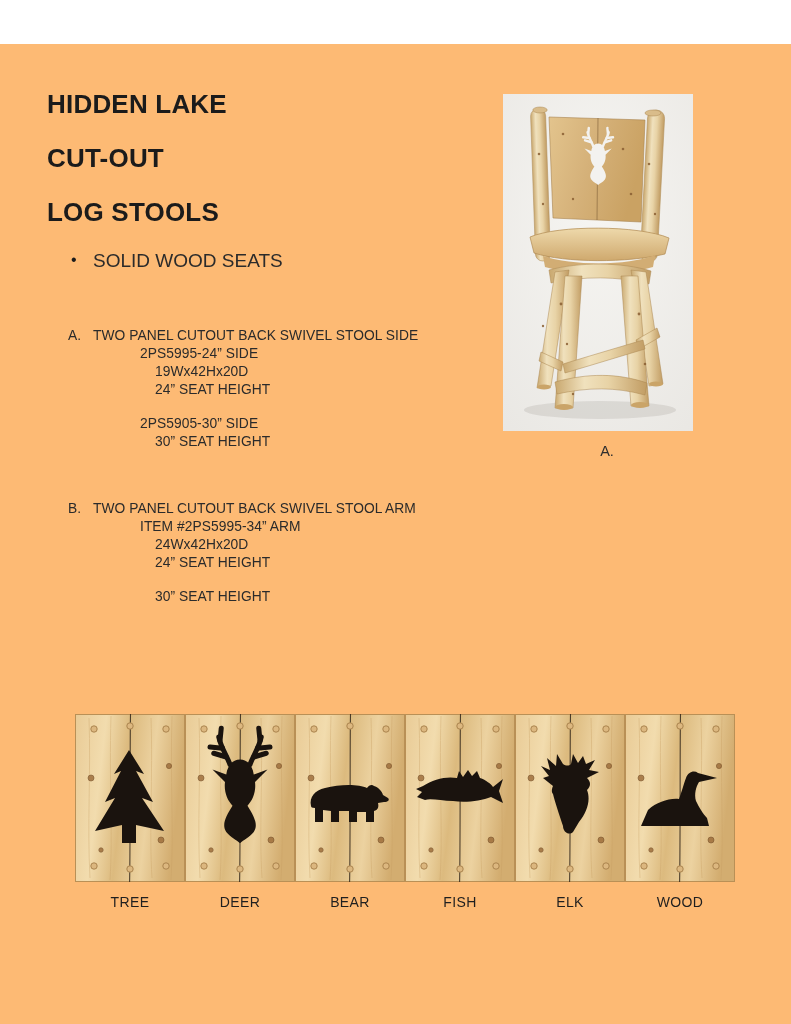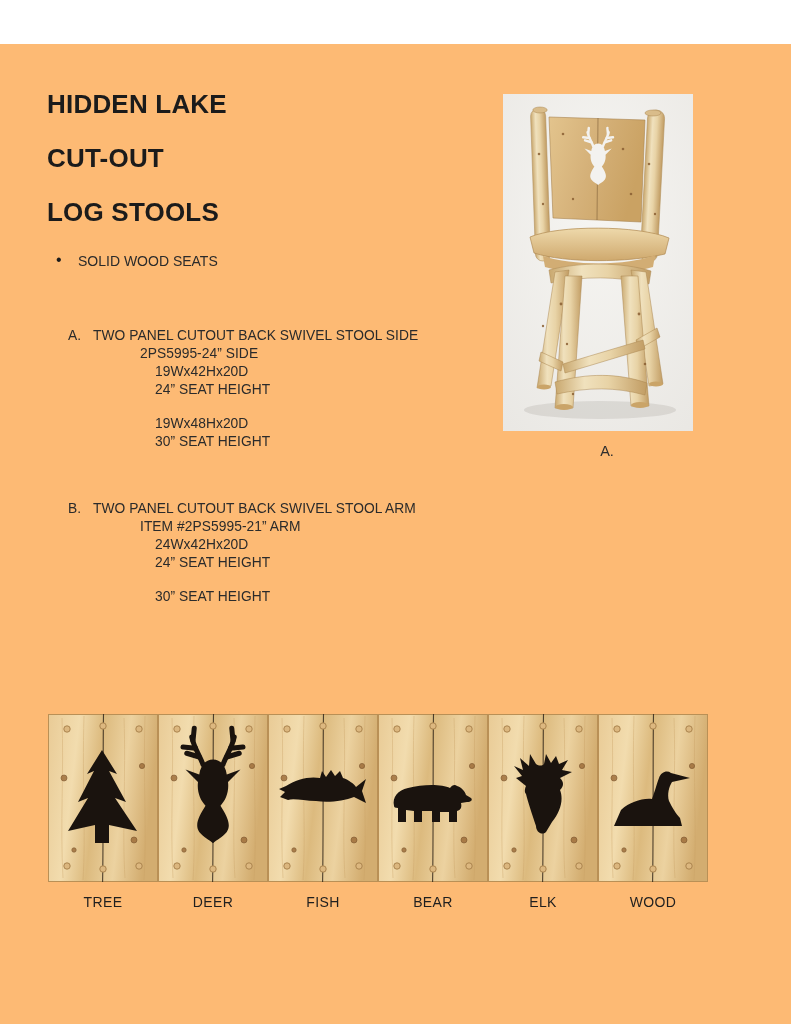--- a/index.html
+++ b/index.html
@@ -4,43 +4,43 @@
 <style>
   html,body{margin:0;padding:0;background:#ffffff;}
   .page{position:relative;width:791px;height:1024px;background:#fdba74;overflow:hidden;
         font-family:"Liberation Sans",sans-serif;color:#262626;margin-top:44px;}
 
   
   .title-block{position:absolute;left:47px;top:46px;}
   .title-line{font-size:26px;font-weight:700;color:#1b1b1b;line-height:28px;margin-bottom:26px;letter-spacing:.2px;}
 
   
-  .features{position:absolute;left:54px;top:208px;margin:0;padding:0;list-style:none;
-            font-size:14px;line-height:18.5px;color:#2b2b2b;}
+  .features{position:absolute;left:69px;top:208px;margin:0;padding:0;list-style:none;
+            font-size:19px;line-height:18.5px;color:#2b2b2b;}
   .features li{position:relative;padding-left:24px;}
   .features li::before{content:"\2022";position:absolute;left:2px;top:-1px;font-size:16px;color:#1b1b1b;}
 
   
   .section{position:absolute;left:68px;font-size:13.8px;line-height:18px;color:#2b2b2b;letter-spacing:.05px;}
   .section-a{top:283px;}
   .section-b{top:456px;}
   .heading-row{display:flex;}
   .sec-label{width:25px;flex:0 0 25px;}
   .spec-block{margin-left:72px;margin-top:0;}
   .spec-block + .spec-block{margin-top:16px;}
   .spec-block .sub{padding-left:15px;}
 
   
   .stool-figure{position:absolute;left:503px;top:50px;width:190px;height:337px;}
   .stool-figure svg{display:block;}
   .fig-label{position:absolute;left:503px;top:399px;width:190px;text-align:center;
              font-size:14.5px;color:#2e2e2e;text-indent:18px;}
 
   
-  .panels-row{position:absolute;left:48px;top:670px;width:714px;display:flex;justify-content:flex-start;}
+  .panels-row{position:absolute;left:48px;top:670px;width:714px;display:flex;justify-content:center;}
   .panel{width:110px;display:flex;flex-direction:column;align-items:center;margin:0;}
   .panel svg{display:block;}
   .panel-label{margin-top:12px;font-size:14px;letter-spacing:.4px;color:#1f1f1f;}
 
   .defs-holder{position:absolute;width:0;height:0;overflow:hidden;}
 </style>
 </head>
 <body>
 
 <svg class="defs-holder" aria-hidden="true">
@@ -131,32 +131,32 @@
     <div class="heading-row">
       <span class="sec-label">A.</span>
       <span>TWO PANEL CUTOUT BACK SWIVEL STOOL SIDE</span>
     </div>
     <div class="spec-block">
       <div>2PS5995-24” SIDE</div>
       <div class="sub">19Wx42Hx20D</div>
       <div class="sub">24” SEAT HEIGHT</div>
     </div>
     <div class="spec-block">
-      <div class="sub">19Wx48Hx20D</div>
+      <div>2PS5905-30” SIDE</div>
       <div class="sub">30” SEAT HEIGHT</div>
     </div>
   </div>
 
   <div class="section section-b">
     <div class="heading-row">
       <span class="sec-label">B.</span>
       <span>TWO PANEL CUTOUT BACK SWIVEL STOOL ARM</span>
     </div>
     <div class="spec-block">
-      <div>ITEM #2PS5995-21” ARM</div>
+      <div>ITEM #2PS5995-34” ARM</div>
       <div class="sub">24Wx42Hx20D</div>
       <div class="sub">24” SEAT HEIGHT</div>
     </div>
     <div class="spec-block">
       <div class="sub">30” SEAT HEIGHT</div>
     </div>
   </div>
 
   <figure class="stool-figure" style="margin:0">
     <svg viewBox="0 0 190 337" width="190" height="337">
@@ -238,41 +238,41 @@
         <g color="#1a130e">
             <use href="#deer-shape" transform="translate(55,88) scale(1.25) translate(-55,-88)"></use>
           </g>
       </svg>
       <figcaption class="panel-label">DEER</figcaption>
     </figure>
 
     <figure class="panel">
       <svg viewBox="0 0 110 168" width="110" height="168">
         <use href="#panel-base"></use>
-        <path fill="#1a130e" d="M18,72 C28,65 42,62 52,64 L54,57 L58,63 L63,56 L67,62 L72,57 L75,64
-          C81,66 86,70 88,73 L98,65 L94,77 L98,89 L86,83 C76,87 60,89 48,87 C36,87 26,84 20,86
-          L12,83 L17,78 L11,75 Z"></path>
-      </svg>
-      <figcaption class="panel-label">FISH</figcaption>
-    </figure>
-
-    <figure class="panel">
-      <svg viewBox="0 0 110 168" width="110" height="168">
-        <use href="#panel-base"></use>
         <path fill="#1a130e" d="M16,92 C14,83 20,76 30,74 C45,70 64,70 72,74 C74,71 77,70 79,72
           C83,73 87,77 88,81 L93,84 C95,86 93,88 89,88 L83,89 C84,93 83,96 79,97
           L79,108 L71,108 L71,98 L62,98 L62,108 L54,108 L54,97 L44,97 L44,108 L36,108 L36,97
           L28,96 L28,108 L20,108 L20,94 C17,94 16,93 16,92 Z"></path>
       </svg>
       <figcaption class="panel-label">BEAR</figcaption>
     </figure>
 
     <figure class="panel">
       <svg viewBox="0 0 110 168" width="110" height="168">
         <use href="#panel-base"></use>
+        <path fill="#1a130e" d="M18,72 C28,65 42,62 52,64 L54,57 L58,63 L63,56 L67,62 L72,57 L75,64
+          C81,66 86,70 88,73 L98,65 L94,77 L98,89 L86,83 C76,87 60,89 48,87 C36,87 26,84 20,86
+          L12,83 L17,78 L11,75 Z"></path>
+      </svg>
+      <figcaption class="panel-label">FISH</figcaption>
+    </figure>
+
+    <figure class="panel">
+      <svg viewBox="0 0 110 168" width="110" height="168">
+        <use href="#panel-base"></use>
         <path fill="#1a130e" d="M38,72 L28,64 L34,62 L26,52 L35,56 L32,44 L41,52 L42,40 L48,50
           C51,52 54,52 56,50 L58,40 L63,49 L68,42 L71,50 L80,46 L74,56 L84,58 L72,64
           C76,68 76,72 72,76 C76,86 72,98 64,108 L58,118 C54,122 48,118 48,112
           C44,100 40,88 38,80 C36,78 37,74 38,72 Z"></path>
       </svg>
       <figcaption class="panel-label">ELK</figcaption>
     </figure>
 
     <figure class="panel">
       <svg viewBox="0 0 110 168" width="110" height="168">

